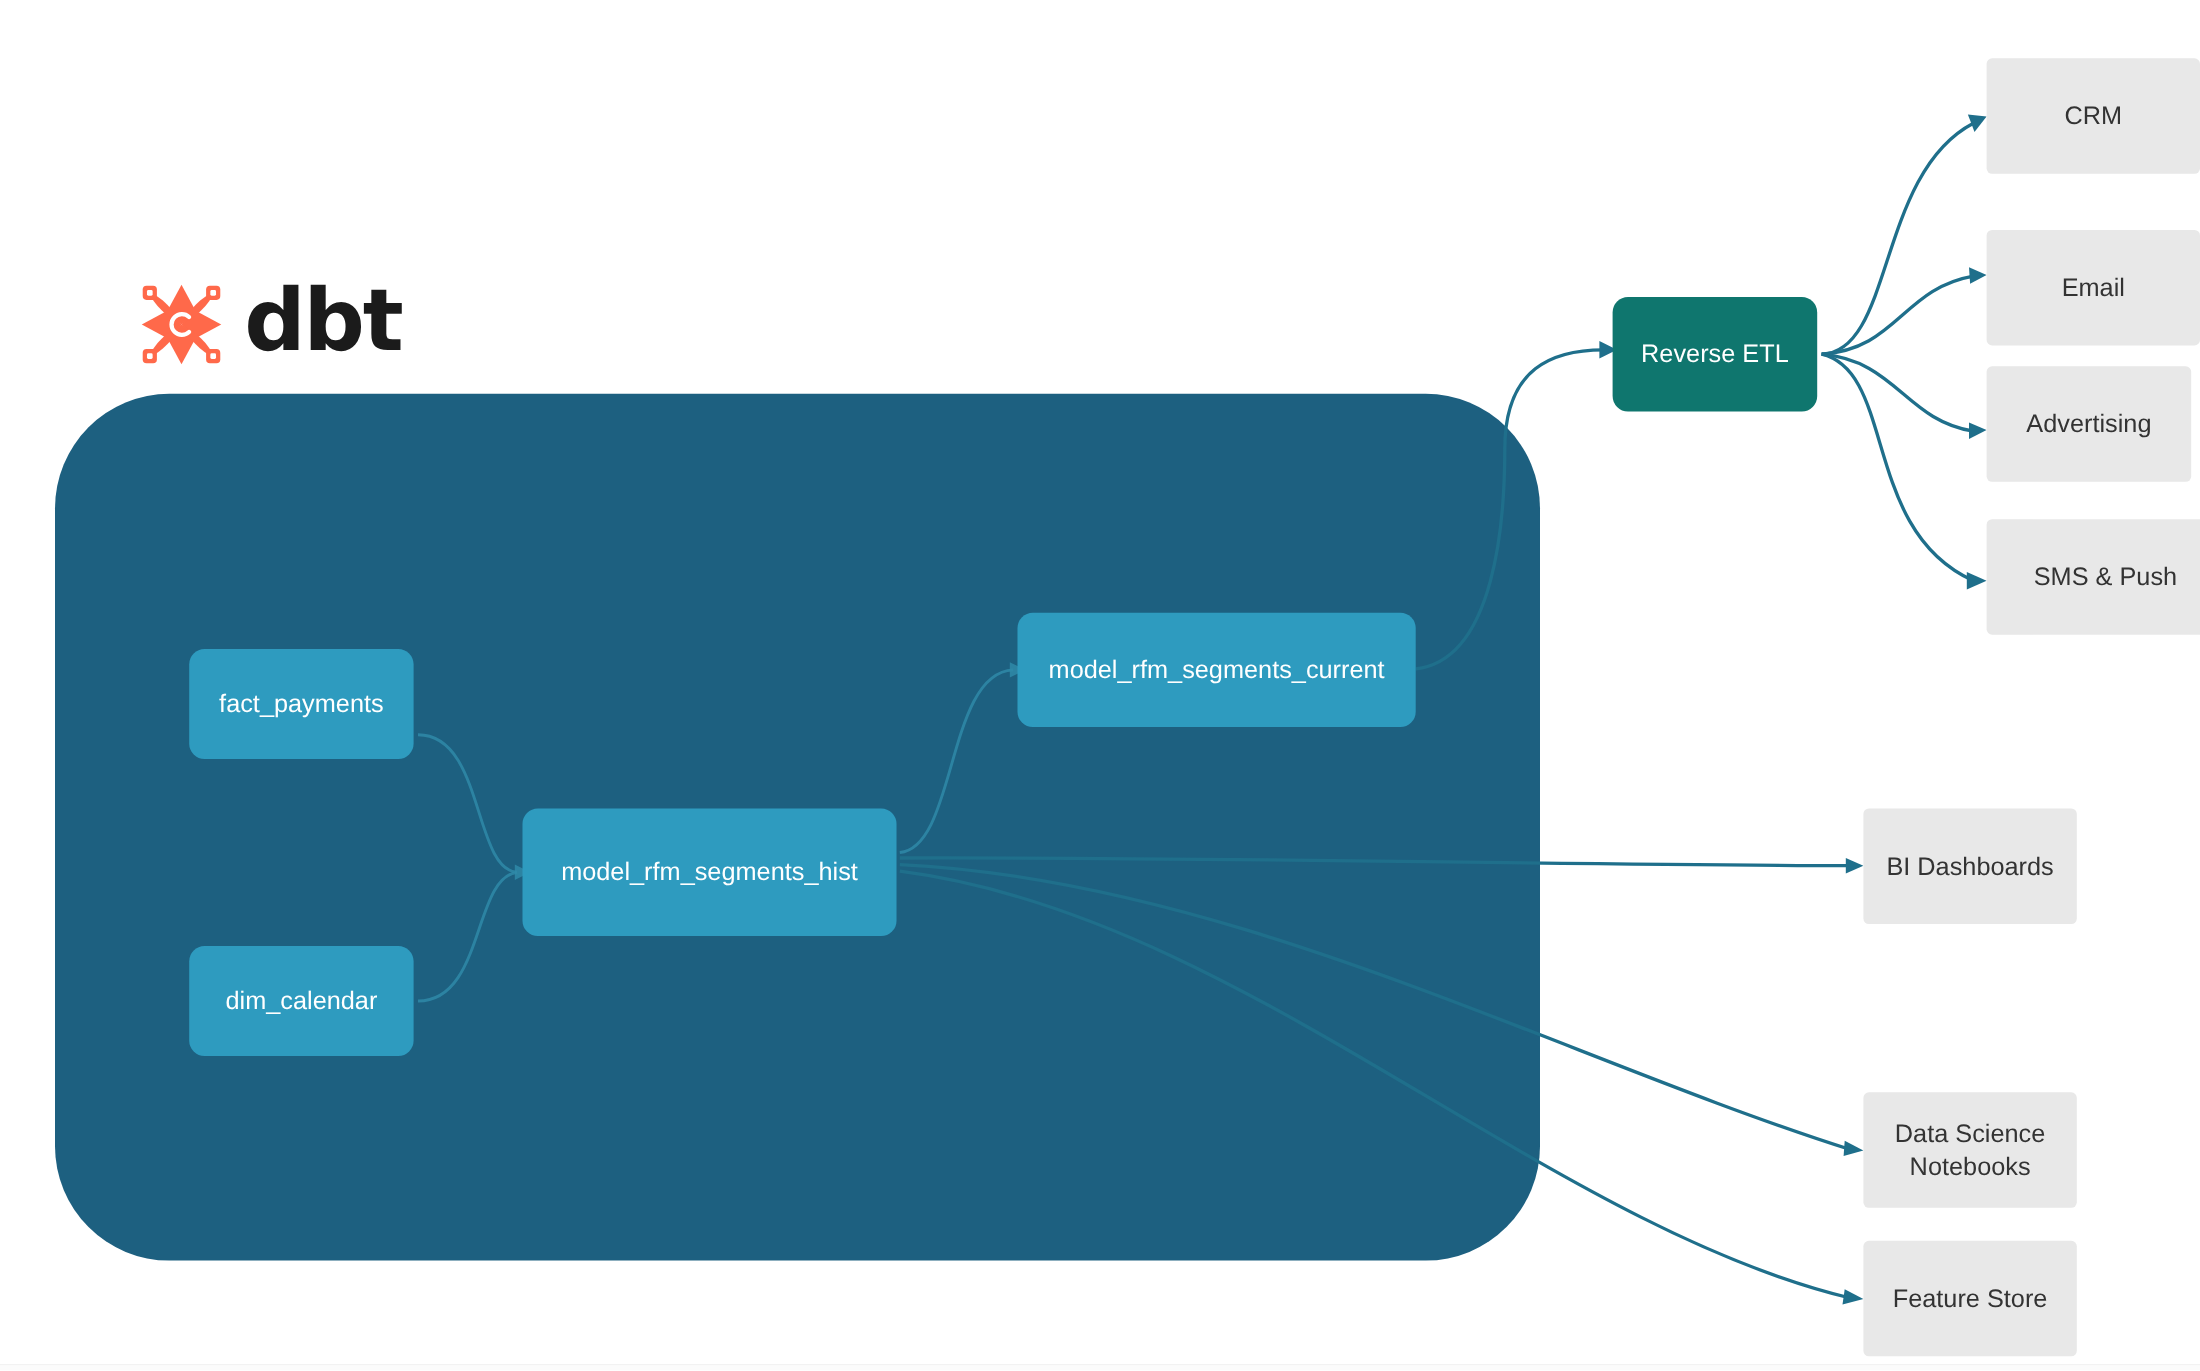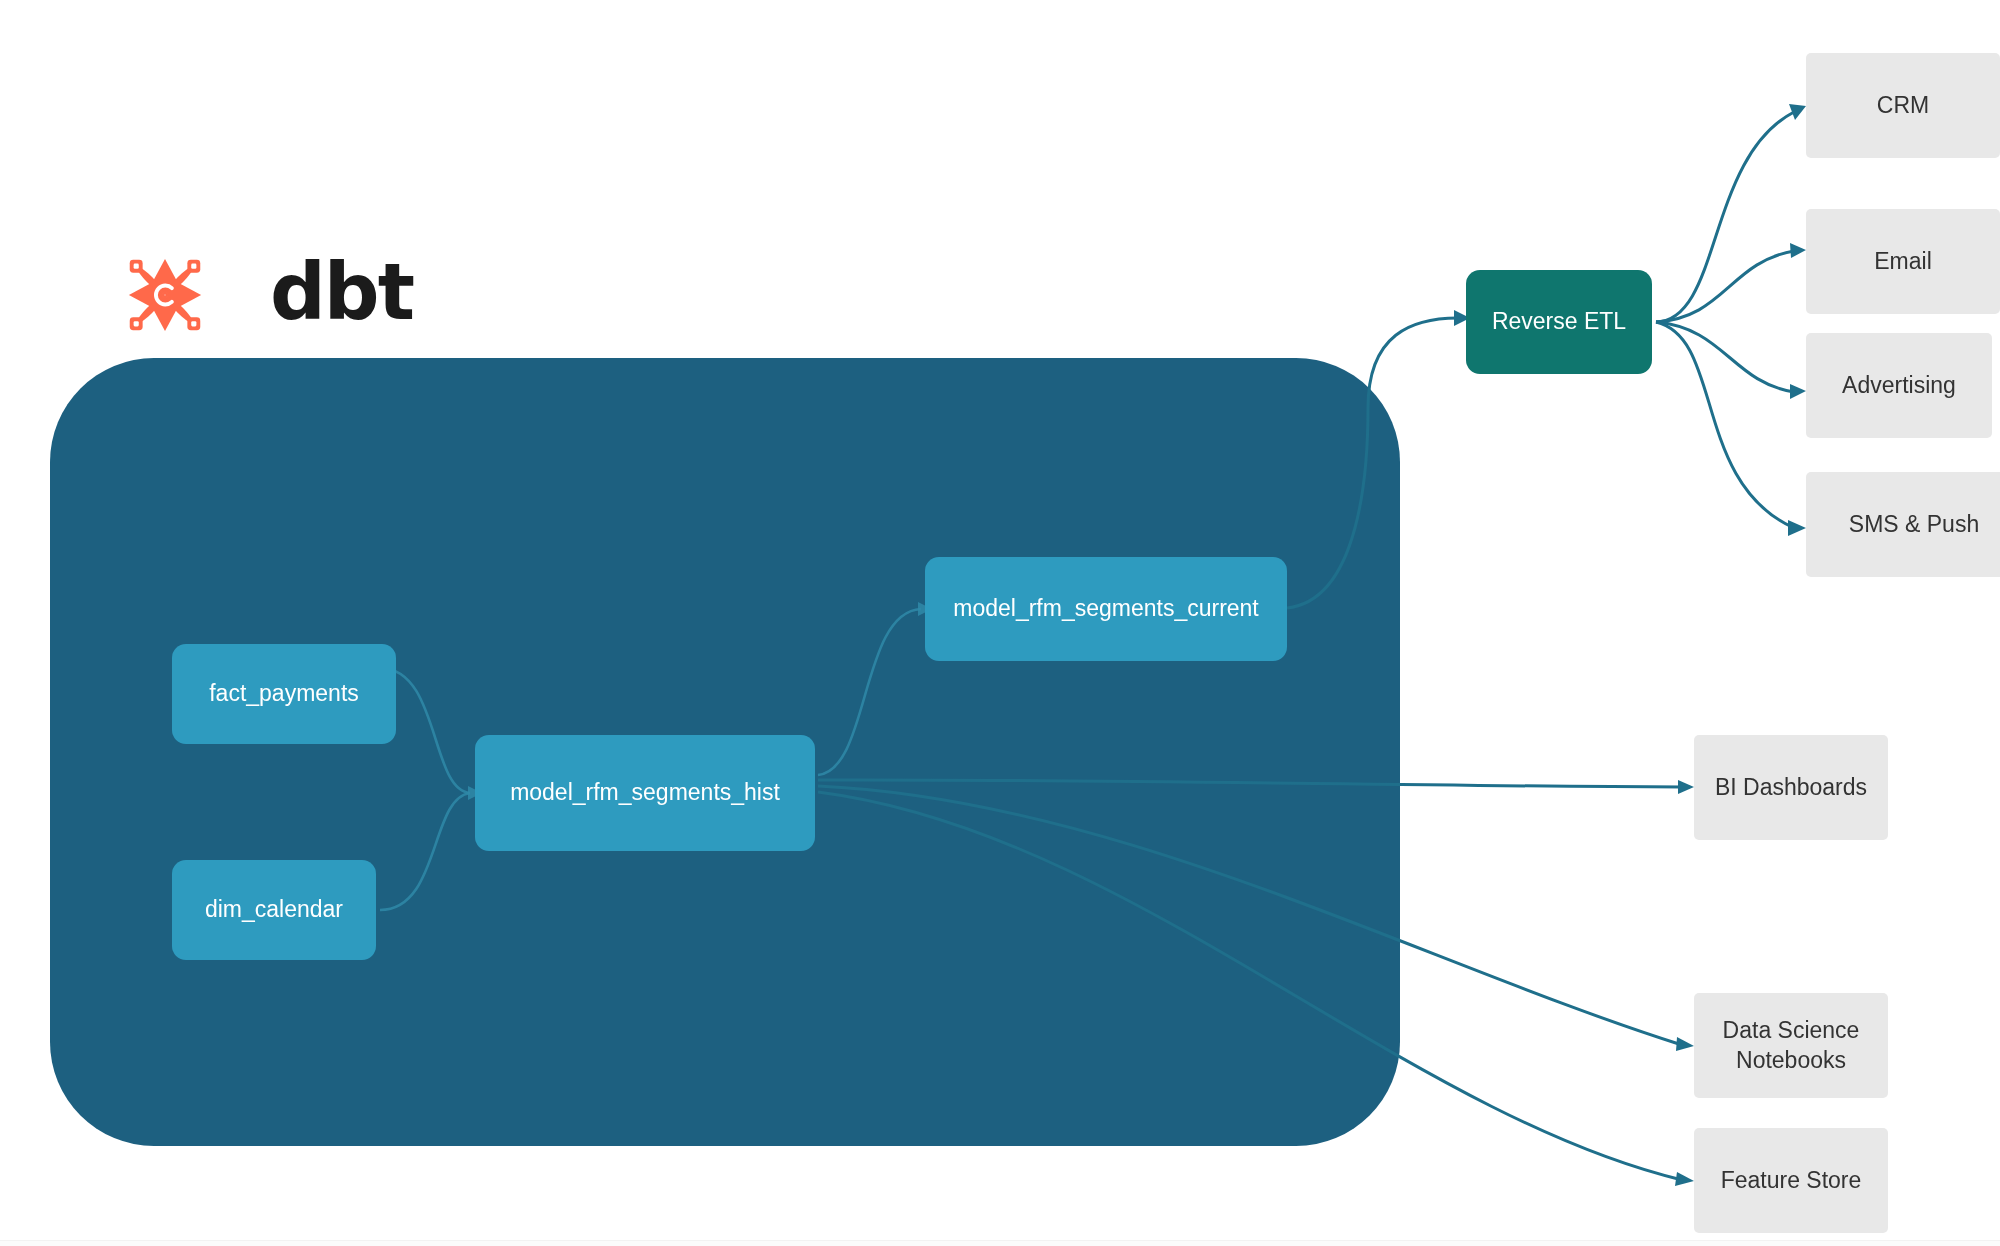--- a/index.html
+++ b/index.html
@@ -19,21 +19,20 @@
   }
   #dbt-logo .mark{width:86px;height:86px;display:block;}
   #dbt-logo .wordmark{
     font-family:"DejaVu Sans", sans-serif;
     font-weight:bold;
     font-size:78px;
     line-height:1;
     color:#1b1b1b;
     letter-spacing:-2px;
     margin-top:-6px;
-    margin-left:48px;
   }
 
   
   #dbt-container{
     position:absolute;
     left:50px;top:358px;
     width:1350px;height:788px;
     background:#1d6080;
     border-radius:104px;
   }
@@ -142,21 +141,21 @@
       <polygon class="edge-head" points="1790,243 1806,250 1791,258"></polygon>
 
       <path class="edge" d="M 1656 322 C 1724 328 1732 382 1794 392"></path>
       <polygon class="edge-head" points="1790,384 1806,391 1790,399"></polygon>
 
       <path class="edge" d="M 1656 322 C 1724 338 1692 482 1794 528"></path>
       <polygon class="edge-head" points="1788,520 1806,528 1788,536"></polygon>
     </g>
   </svg>
 
-  <div class="node model" style="left:172px;top:644px;width:224px;height:100px;">
+  <div class="node model" style="left:172px;top:590px;width:204px;height:100px;">
     <span>fact_payments</span>
   </div>
 
   <div class="node model" style="left:172px;top:860px;width:204px;height:100px;">
     <span>dim_calendar</span>
   </div>
 
   <div class="node model" style="left:475px;top:735px;width:340px;height:116px;">
     <span>model_rfm_segments_hist</span>
   </div>

